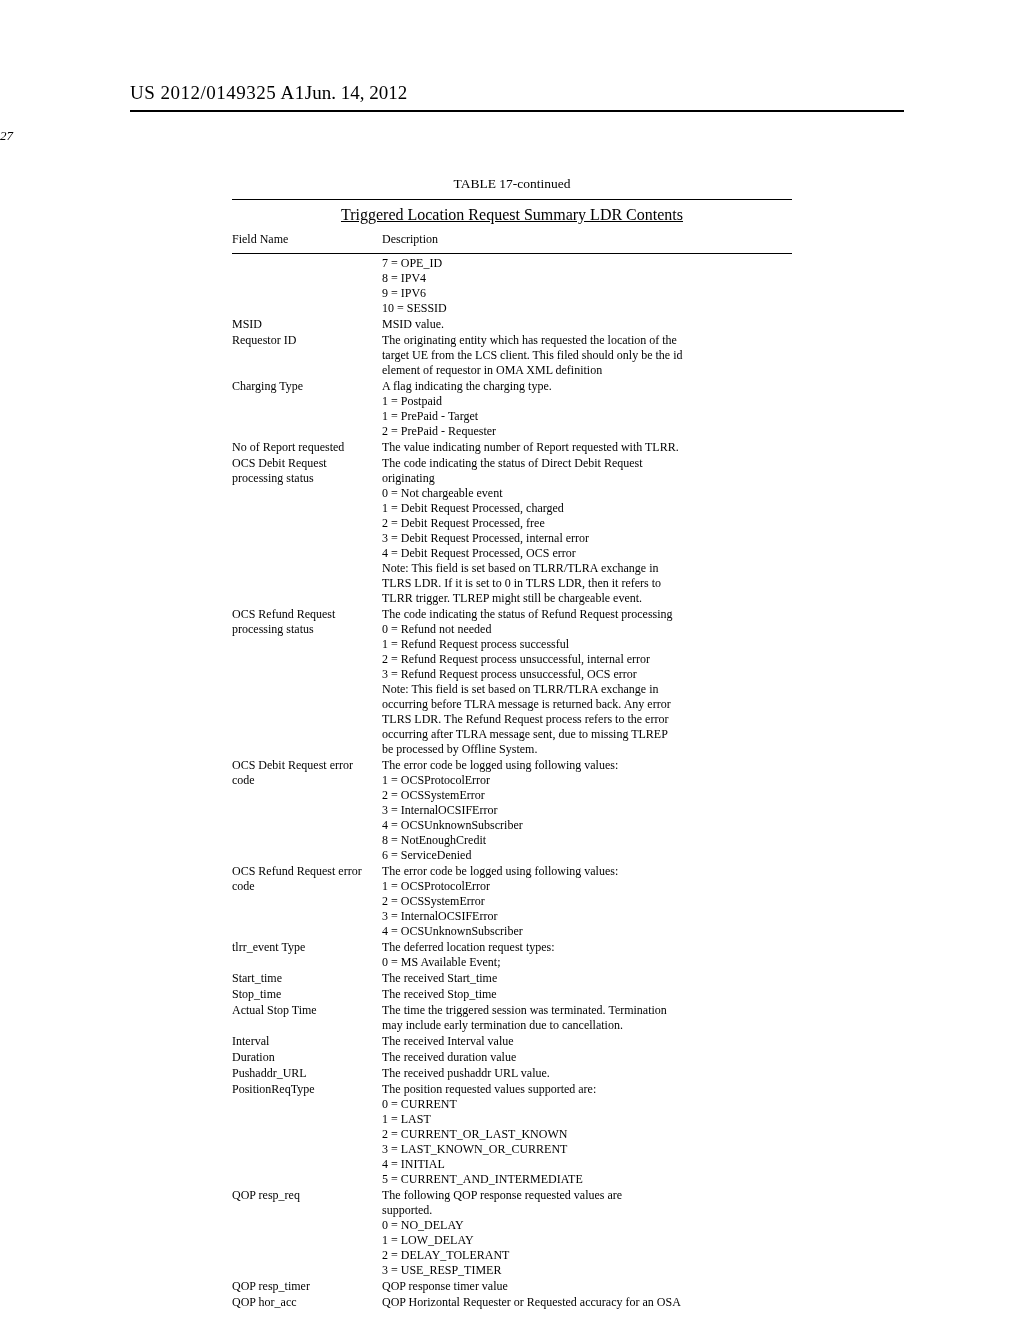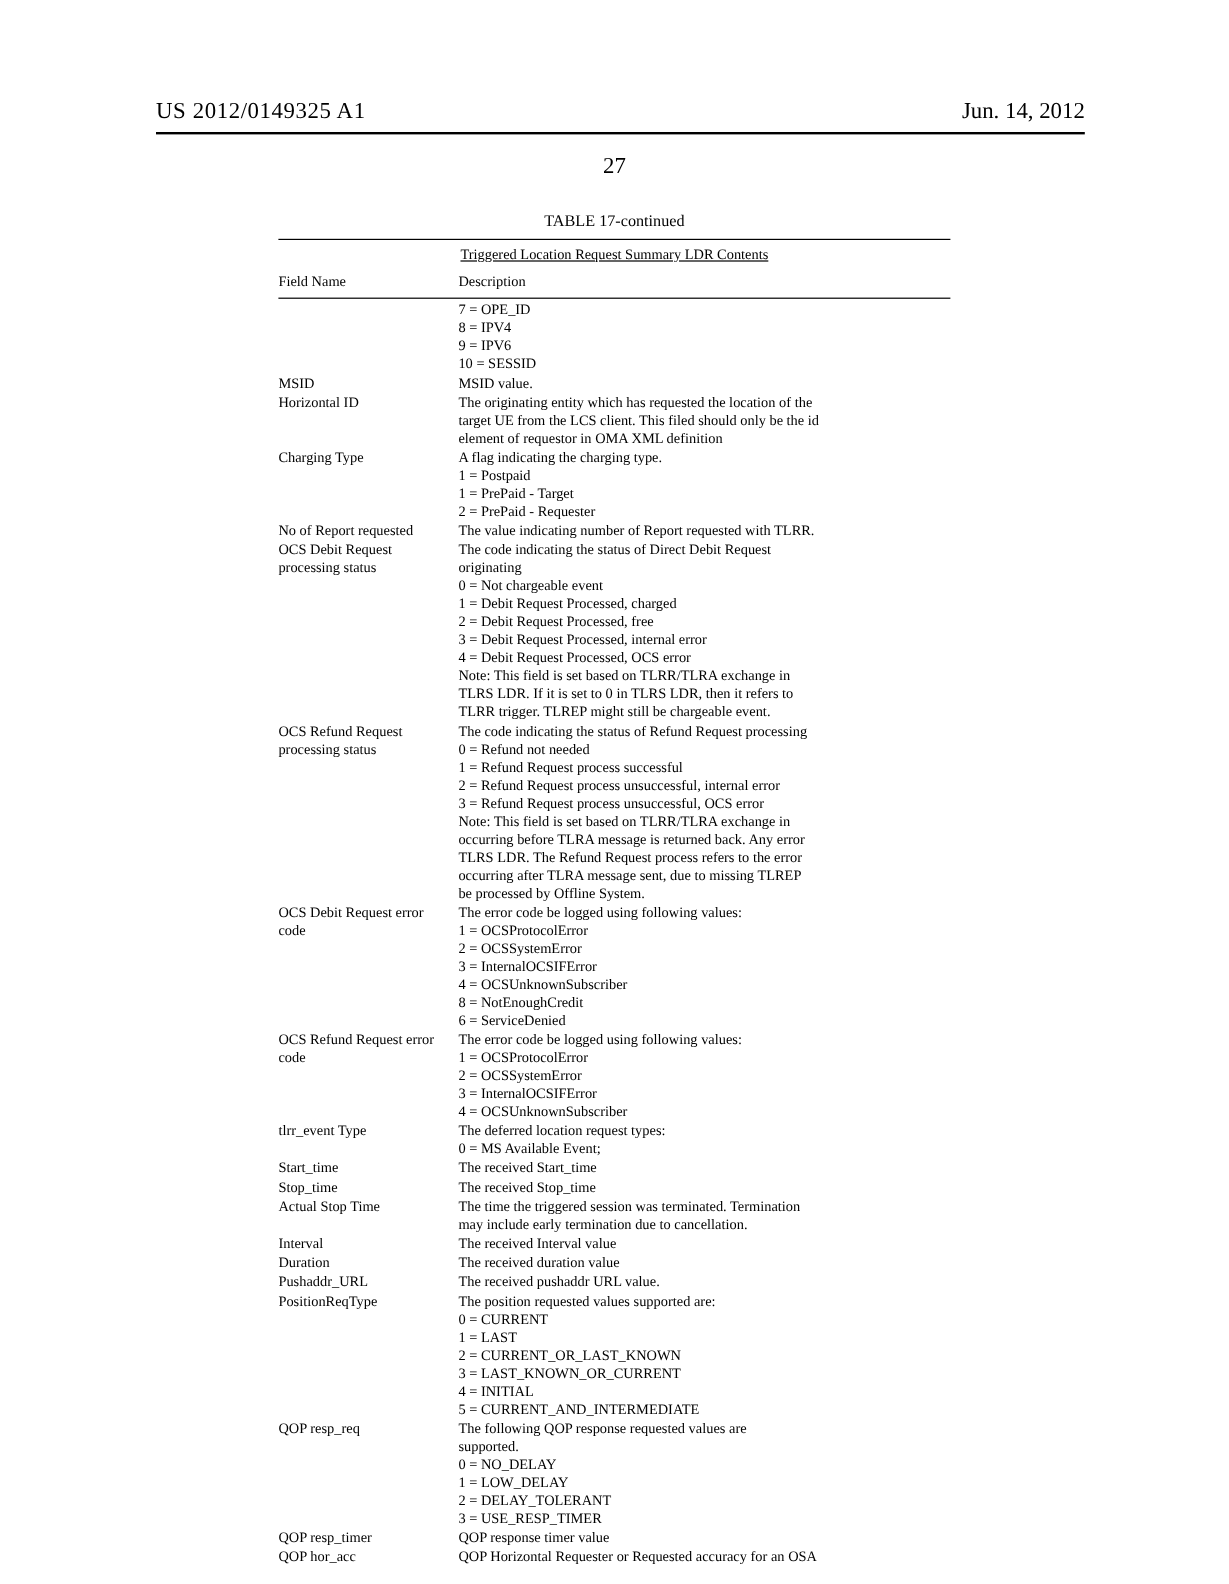--- a/index.html
+++ b/index.html
@@ -13,37 +13,37 @@
   }
   .header {
     position: absolute;
     top: 82px;
     left: 0;
     width: 100%;
     padding: 0 120px 0 130px;
   }
   .header-line {
     display: flex;
-    justify-content: space-between;
+    justify-content: flex-start;
     align-items: baseline;
   }
   .pub-num { font-size: 19px; letter-spacing: 0.5px; }
   .pub-date { font-size: 19px; }
   .hr-top {
     border: none;
     border-top: 2px solid #000;
     margin-top: 6px;
   }
   .page-num {
     position: absolute;
     top: 128px;
     left: 0;
     width: 100%;
-    text-align: center;
-    font-size: 19px;
+    font-size: 13px;
+    font-style: italic;
   }
   .table-wrap {
     position: absolute;
     top: 176px;
     left: 50%;
     transform: translateX(-50%);
     width: 560px;
     font-size: 12px;
     line-height: 1.25;
   }
@@ -58,21 +58,21 @@
     margin: 2px 0;
   }
   .tbl-rule-thin {
     border: none;
     border-top: 0.75px solid #000;
     margin: 2px 0;
   }
   .tbl-subtitle {
     text-align: center;
     text-decoration: underline;
-    font-size: 12px;
+    font-size: 16px;
     padding: 3px 0 3px 0;
   }
   .col-heads {
     display: flex;
     padding: 4px 0 4px 0;
   }
   .fn-col { width: 150px; flex-shrink: 0; padding-right: 20px; }
   .desc-col { flex: 1; }
   .tbody { }
   .row {
@@ -116,21 +116,21 @@
           <span class="desc-line">10 = SESSID</span>
         </div>
       </div>
       <div class="row">
         <div class="fn-col">MSID</div>
         <div class="desc-col">
           <span class="desc-line">MSID value.</span>
         </div>
       </div>
       <div class="row">
-        <div class="fn-col">Horizontal ID</div>
+        <div class="fn-col">Requestor ID</div>
         <div class="desc-col">
           <span class="desc-line">The originating entity which has requested the location of the</span>
           <span class="desc-line">target UE from the LCS client. This filed should only be the id</span>
           <span class="desc-line">element of requestor in OMA XML definition</span>
         </div>
       </div>
       <div class="row">
         <div class="fn-col">Charging Type</div>
         <div class="desc-col">
           <span class="desc-line">A flag indicating the charging type.</span>

